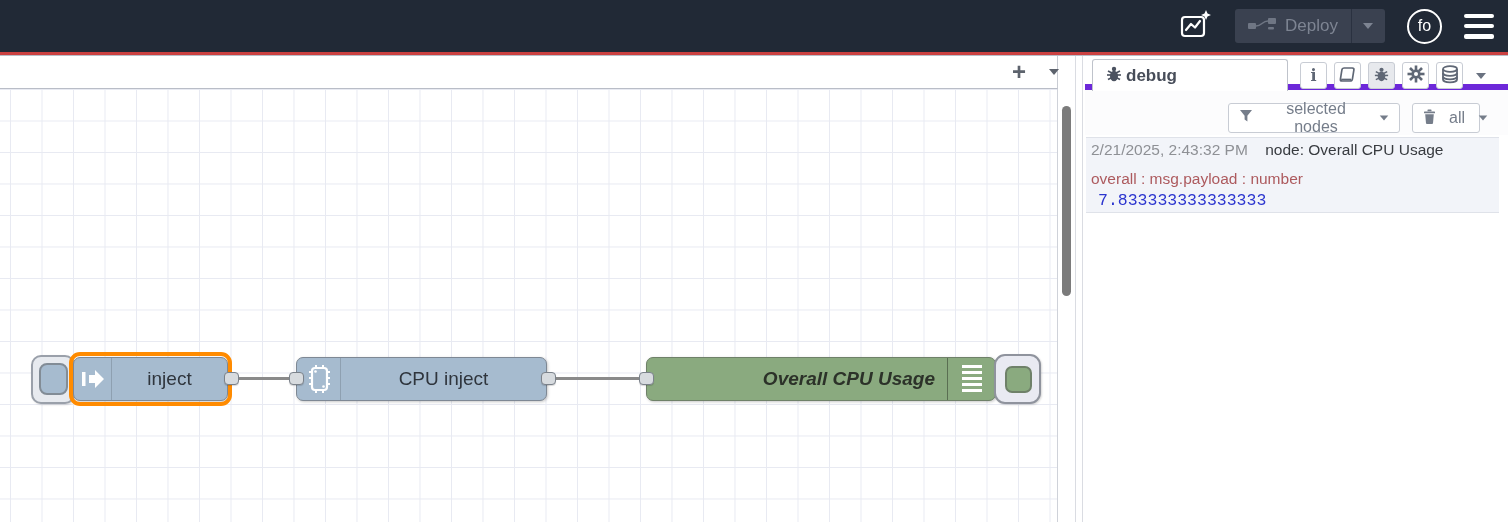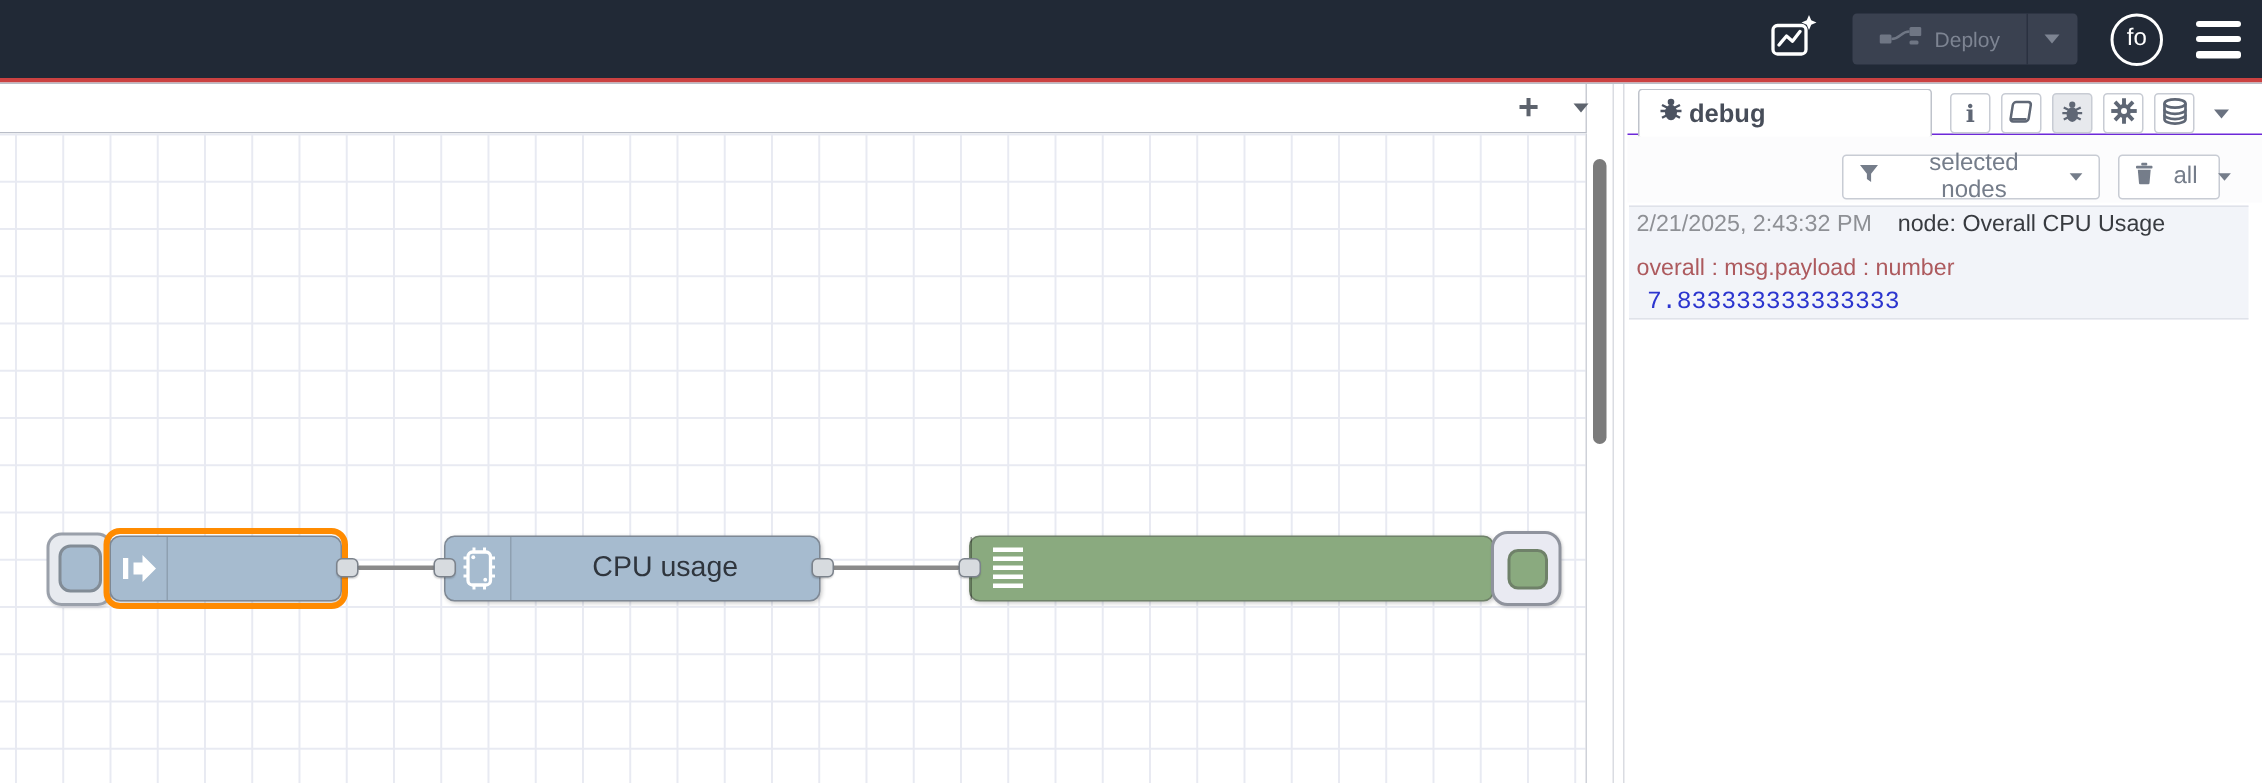--- a/index.html
+++ b/index.html
@@ -9,21 +9,21 @@
     background:#fff; font-family:"Liberation Sans", sans-serif;
   }
   
   .header { position:absolute; left:0; top:0; width:1508px; height:52px; background:#212936; }
   .accent-line { position:absolute; left:0; top:52px; width:1508px; height:3px; background:#cb4141; }
   .hairline { position:absolute; left:0; top:55px; width:1508px; height:1px; background:#b9bdc7; }
   .hdr-right { position:absolute; right:14px; top:0; height:52px; display:flex; align-items:center; gap:22px; }
   .assist-btn { width:34px; height:34px; background:none; border:none; padding:0; display:flex; align-items:center; justify-content:center; cursor:pointer; }
   .deploy-btn { height:34px; width:150px; background:#3a4150; border:none; border-radius:3px; display:flex; align-items:stretch; padding:0; cursor:default; }
   .deploy-main { width:116px; display:flex; align-items:center; justify-content:center; gap:9px; }
-  .deploy-label { color:#7d8492; font-size:14px; }
+  .deploy-label { color:#7d8492; font-size:17px; }
   .deploy-caret { width:33px; border-left:1px solid #2a3140; display:flex; align-items:center; justify-content:center; color:#7d8492; }
   .caret { width:0; height:0; border-left:5px solid transparent; border-right:5px solid transparent; border-top:6px solid currentColor; }
   .avatar { width:35px; height:35px; border:2px solid #fff; border-radius:50%; display:flex; align-items:center; justify-content:center; color:#fff; font-size:16px; cursor:pointer; background:none; }
   .hamburger { width:30px; height:25px; background:none; border:none; padding:0; display:flex; flex-direction:column; justify-content:space-between; cursor:pointer; }
   .hamburger span { display:block; height:4.5px; border-radius:2px; background:#fff; }
   
   .tabbar { position:absolute; left:0; top:56px; width:1058px; height:33px; background:#fff; border-bottom:1px solid #b9bdc7; border-right:1px solid #c9ccd3; }
   .add-flow-btn { position:absolute; left:1005px; top:2px; width:28px; height:28px; border:none; background:none; color:#5d636d; font-size:24px; font-weight:bold; line-height:26px; cursor:pointer; }
   .tab-list-btn { position:absolute; left:1042px; top:4px; width:24px; height:24px; border:none; background:none; color:#5d636d; display:flex; align-items:center; justify-content:center; cursor:pointer; }
   .canvas { position:absolute; left:0; top:89px; width:1058px; height:433px; background-color:#fff;
@@ -45,21 +45,21 @@
   .debug-node { left:646px; width:350px; background:#8aaa7f; border-color:#6f8169; }
   .debug-node .node-label { justify-content:flex-end; padding-right:12px; font-style:italic; font-weight:600; color:#2c3229; }
   .inject-btn-outer { position:absolute; left:31px; top:355px; width:44px; height:49px; background:#e7eaef; border:2px solid #9aa0aa; border-radius:10px; cursor:pointer; box-shadow:1px 1px 2px rgba(0,0,0,.15); }
   .inject-btn-inner { position:absolute; left:6px; top:6px; width:29px; height:32px; background:#a6bbcf; border:2px solid #828c96; border-radius:8px; }
   .toggle-btn-outer { position:absolute; left:994px; top:354px; width:47px; height:50px; background:#e9eaf2; border:2px solid #8f939d; border-radius:11px; cursor:pointer; box-shadow:1px 1px 2px rgba(0,0,0,.15); }
   .toggle-btn-inner { position:absolute; left:9px; top:10px; width:27px; height:27px; background:#8aaa7f; border:2px solid #6f8169; border-radius:7px; }
   .port { position:absolute; width:15px; height:13px; top:372px; background:#d7dbdf; border:1.5px solid #7b828b; border-radius:4px; cursor:crosshair; box-shadow:0 1px 1px rgba(0,0,0,.15); }
   .wire { position:absolute; top:377px; height:3px; background:#8a8a8a; border-radius:2px; cursor:pointer; }
   
   .sidebar { position:absolute; left:1085px; top:56px; width:423px; height:466px; background:#fff; }
-  .side-tabstrip { position:absolute; left:0; top:0; width:423px; height:34px; background:#fff; border-bottom:1px solid #6d28d9; }
+  .side-tabstrip { position:absolute; left:0; top:0; width:423px; height:34px; background:#fff; border-bottom:6px solid #6d28d9; }
   .debug-tab { position:absolute; left:7px; top:3px; width:196px; height:32px; background:#fff; border:1px solid #bfc3cb; border-bottom:none; border-radius:3px 3px 0 0; display:flex; align-items:center; padding-left:12px; gap:3px; cursor:pointer; z-index:2; }
   .debug-tab-label { font-size:17px; font-weight:bold; color:#474d59; }
   .tool-btn { position:absolute; top:6px; width:27px; height:27px; background:#fff; border:1px solid #c8ccd4; border-radius:3px; display:flex; align-items:center; justify-content:center; color:#5f6775; cursor:pointer; padding:0; }
   .tool-btn.active { background:#e7e9ed; }
   .info-glyph { font-family:"DejaVu Serif", serif; font-weight:bold; font-size:16px; line-height:1; }
   .side-caret-btn { position:absolute; left:387px; top:12px; width:18px; height:16px; border:none; background:none; color:#6a7280; display:flex; align-items:center; justify-content:center; cursor:pointer; }
   .filter-row { position:absolute; left:0; top:34px; width:423px; height:45px; background:#fcfcfd; }
   .filter-btn { position:absolute; height:30px; top:13px; background:#fff; border:1px solid #c8ccd4; border-radius:3px; display:flex; align-items:center; gap:13px; color:#757d8a; font-size:16px; padding:0 10px; cursor:pointer; }
   .filter-btn .caret { transform:scale(.85); }
   .btn-selnodes { left:143px; width:172px; }
@@ -130,20 +130,21 @@
 <div class="wire" style="left:238px; width:53px;"></div>
 <div class="wire" style="left:554px; width:86px;"></div>
 
 <div class="node inject-node">
   <div class="icon-region">
     <svg width="26" height="26" viewBox="0 0 26 26">
       <rect x="2" y="6" width="3.5" height="14" fill="#fff"></rect>
       <polygon points="9,9 15,9 15,4 24,13 15,22 15,17 9,17" fill="#fff"></polygon>
     </svg>
   </div>
+  <div class="node-label">inject</div>
 </div>
 <div class="sel-ring"></div>
 
 <div class="node cpu-node">
   <div class="icon-region" style="width:44px;">
     <svg width="30" height="34" viewBox="0 0 30 34">
       <rect x="8" y="6" width="15" height="22" rx="3" fill="none" stroke="#fff" stroke-width="2.2"></rect>
       <g stroke="#fff" stroke-width="2">
         <line x1="5" y1="10" x2="8" y2="10"></line>
           <line x1="5" y1="16" x2="8" y2="16"></line>
@@ -153,24 +154,25 @@
           <line x1="23" y1="22" x2="26" y2="22"></line>
         <line x1="12" y1="3" x2="12" y2="6"></line>
           <line x1="19" y1="3" x2="19" y2="6"></line>
         <line x1="12" y1="28" x2="12" y2="31"></line>
           <line x1="19" y1="28" x2="19" y2="31"></line>
       </g>
       <circle cx="11.5" cy="9.5" r="1.3" fill="#fff"></circle>
       <circle cx="19.5" cy="24.5" r="1.3" fill="#fff"></circle>
     </svg>
   </div>
-  <div class="node-label">CPU usage</div>
+  <div class="node-label">CPU inject</div>
 </div>
 
 <div class="node debug-node">
+  <div class="node-label">Overall CPU Usage</div>
   <div class="icon-region-r">
     <svg width="24" height="30" viewBox="0 0 24 30">
       <rect x="2" y="1" width="20" height="3" fill="#fff"></rect>
       <rect x="2" y="7" width="20" height="3" fill="#fff"></rect>
       <rect x="2" y="13" width="20" height="3" fill="#fff"></rect>
       <rect x="2" y="19" width="20" height="3" fill="#fff"></rect>
       <rect x="2" y="25" width="20" height="3" fill="#fff"></rect>
     </svg>
   </div>
 </div>

